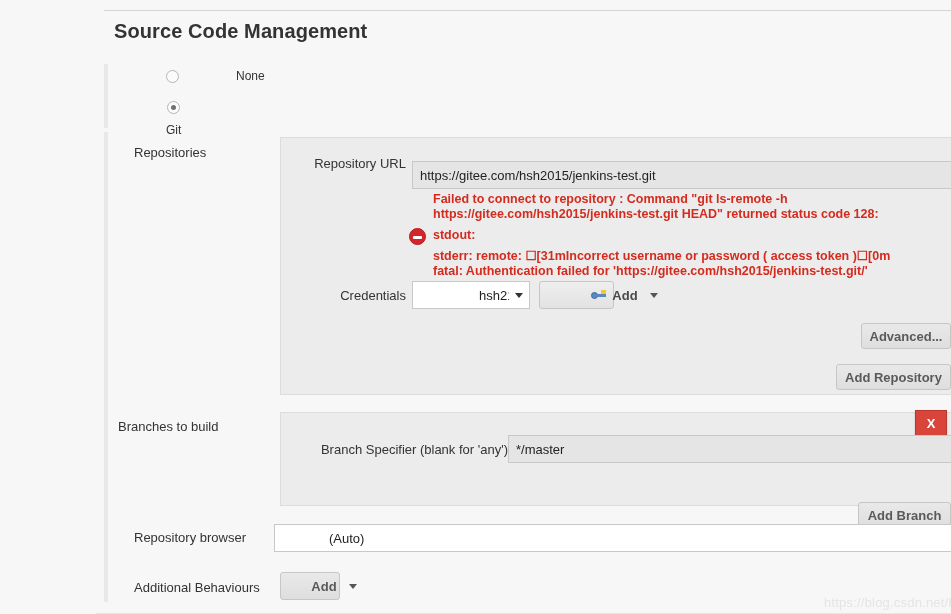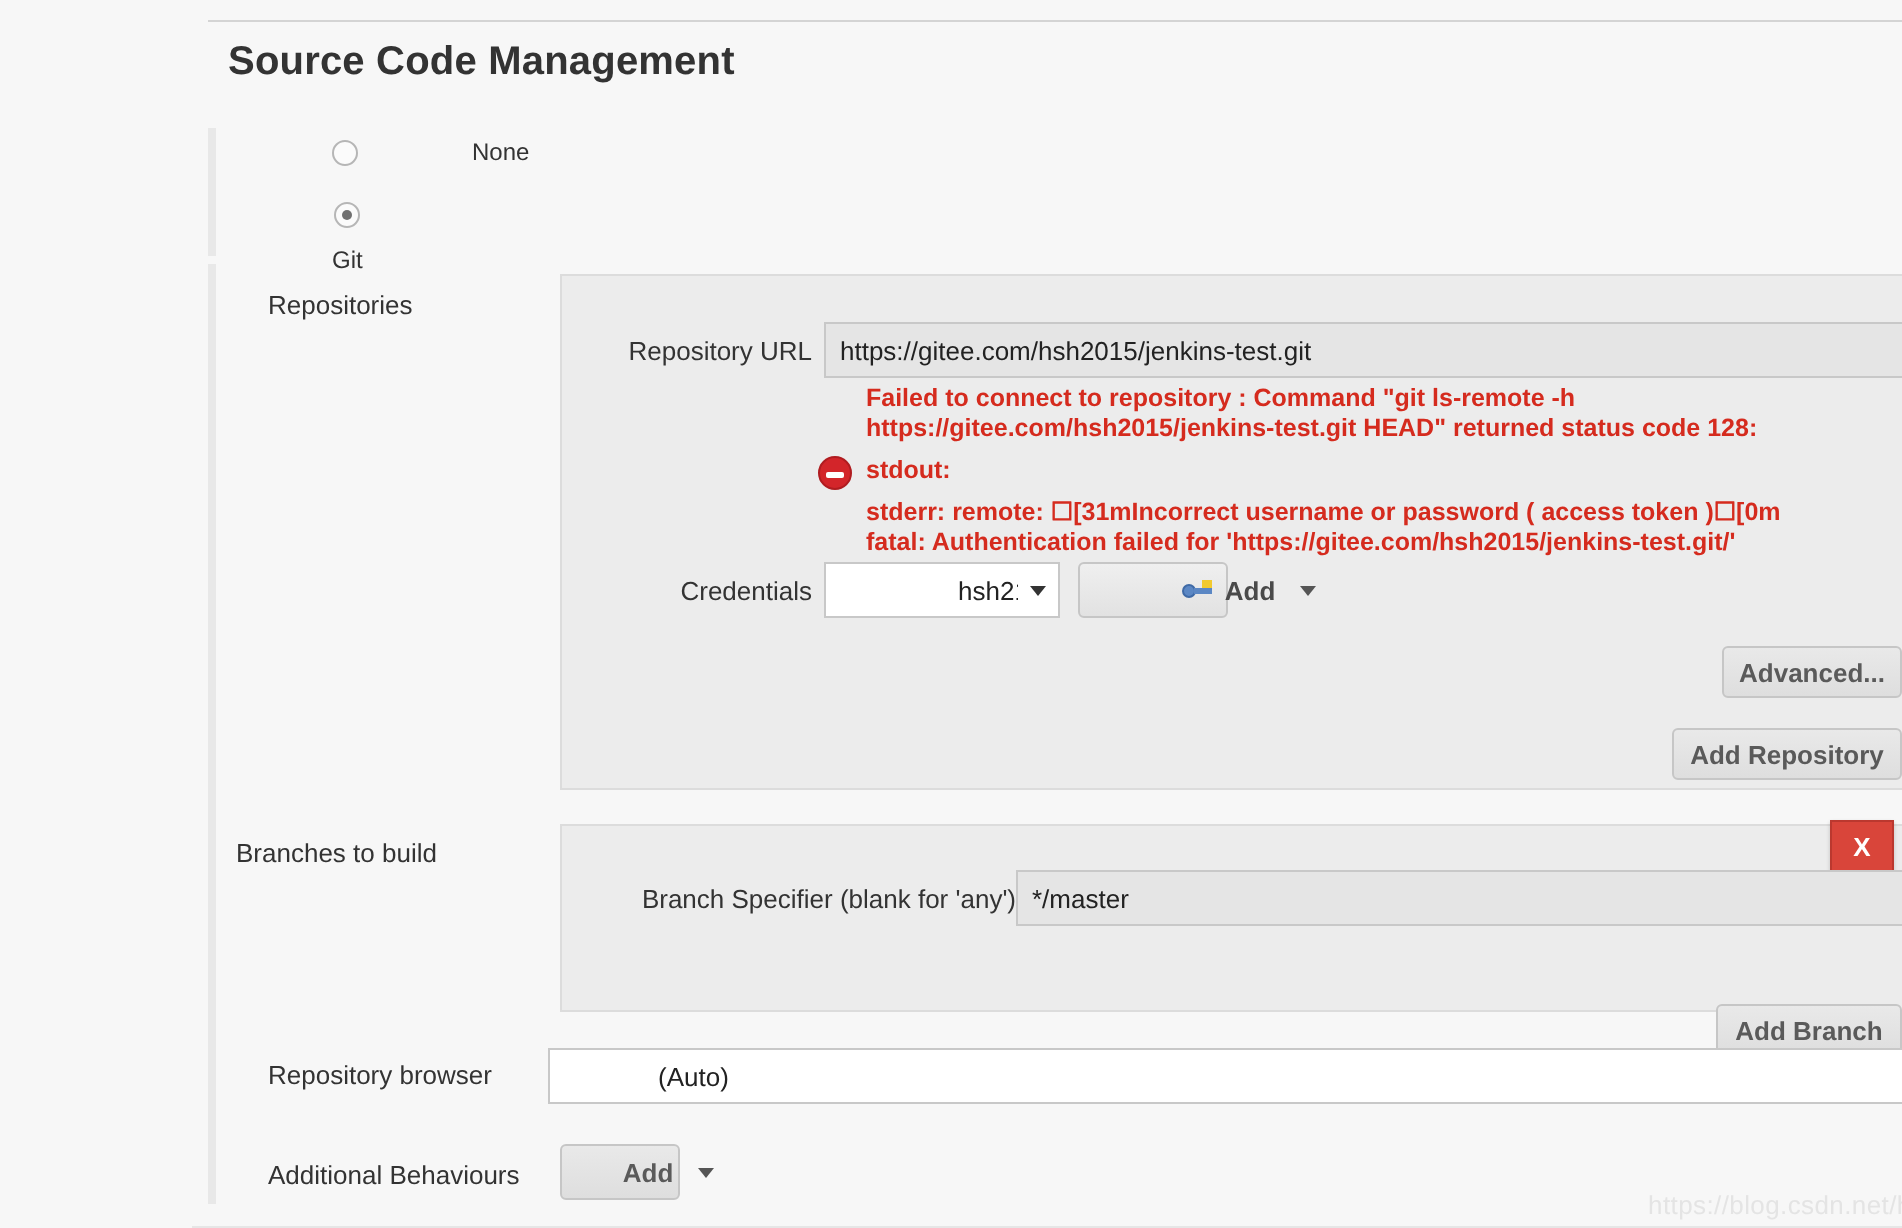--- a/index.html
+++ b/index.html
@@ -265,21 +265,21 @@
     <span class="radio checked"></span>
     <span class="radio-label">Git</span>
   </div>
 
   <div class="row-label" style="left:0px; top:145px; width:115px; text-align:left; padding-left:38px;">Repositories</div>
 
   <div class="help-icon" style="left:906px; top:141px;">?</div>
 
   <div class="panel" style="left:184px; top:137px; width:712px; height:258px;"></div>
 
-  <div class="field-label" style="left:150px; top:168px; width:160px;">Repository URL</div>
+  <div class="field-label" style="left:150px; top:156px; width:160px;">Repository URL</div>
   <input class="text-input" style="left: 316px; top: 161px; width: 540px; height: 28px;" value="https://gitee.com/hsh2015/jenkins-test.git">
   <div class="help-icon" style="left:867px; top:166px;">?</div>
 
   <div class="error-icon" style="left:313px; top:228px;"></div>
   <div class="error-block" style="left:337px; top:192px;">Failed to connect to repository : Command "git ls-remote -h</div>
   <div class="error-block" style="left:337px; top:207px;">https://gitee.com/hsh2015/jenkins-test.git HEAD" returned status code 128:</div>
   <div class="error-block" style="left:337px; top:228px;">stdout:</div>
   <div class="error-block" style="left:337px; top:249px;">stderr: remote: ☐[31mIncorrect username or password ( access token )☐[0m</div>
   <div class="error-block" style="left:337px; top:264px;">fatal: Authentication failed for 'https://gitee.com/hsh2015/jenkins-test.git/'</div>
 

